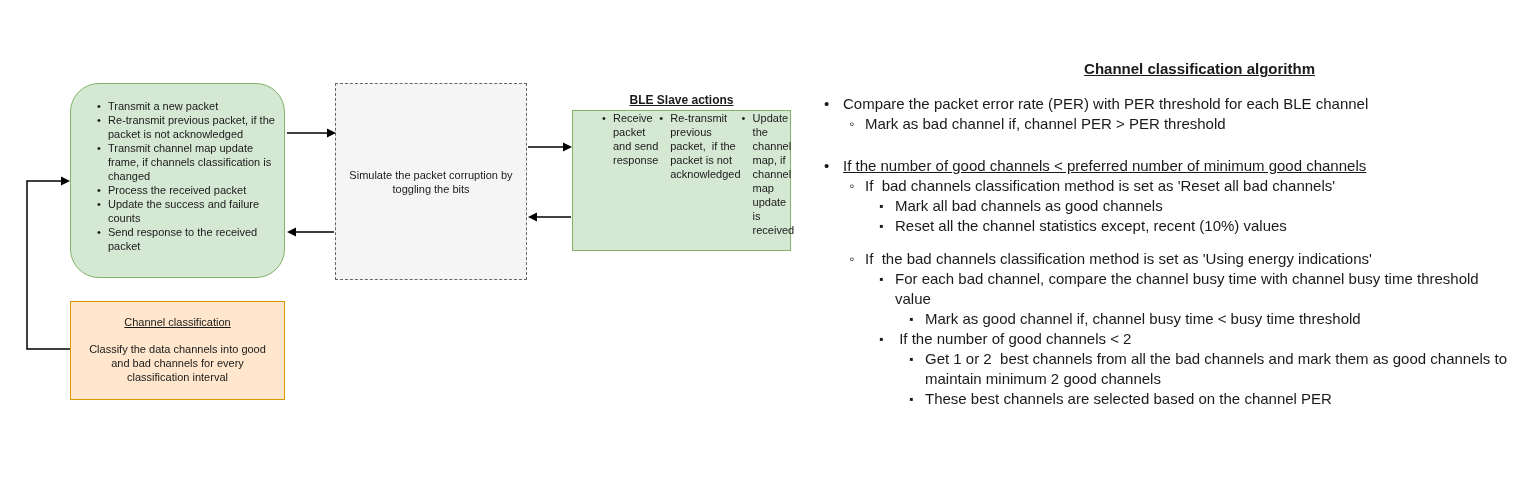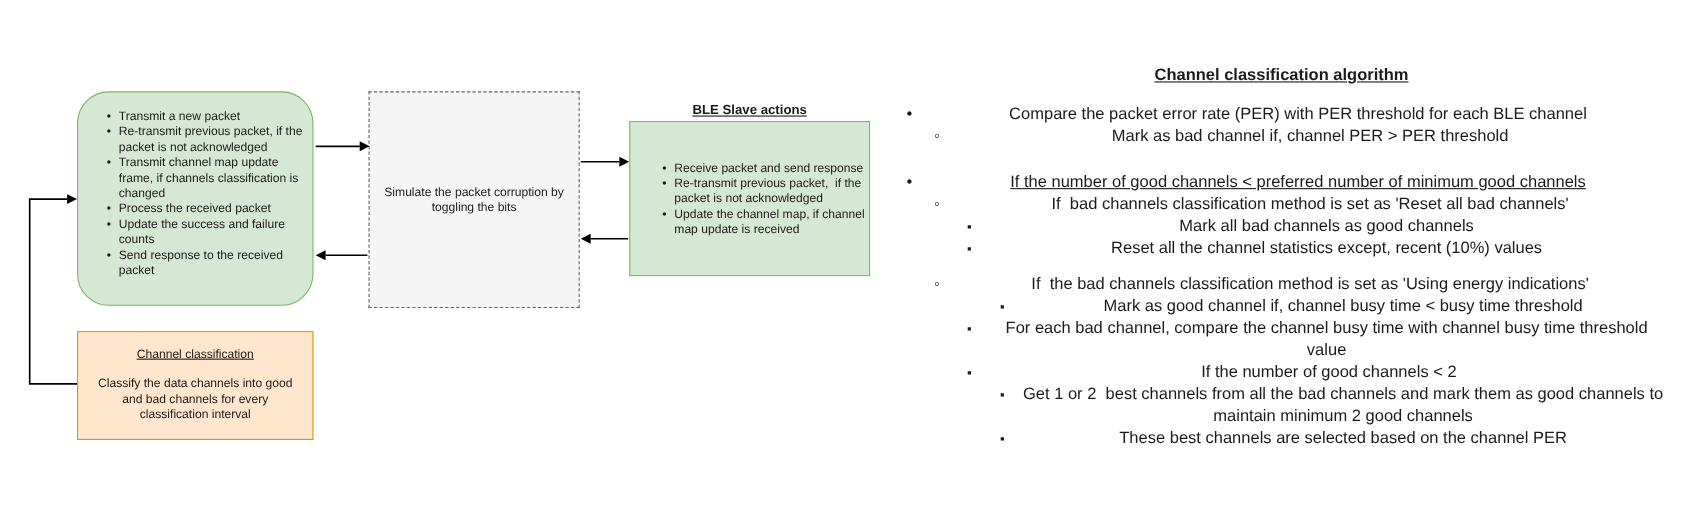--- a/index.html
+++ b/index.html
@@ -29,21 +29,21 @@
 
   
   .flow-box { position: absolute; font-size: 11px; line-height: 14px; }
   .green-box {
     background: var(--box_green_fill, #d5e8d4);
     border: 1px solid var(--box_green_border, #82b366);
   }
   #master-box { left: 70px; top: 83px; width: 215px; height: 195px; padding: 15px 8px 0 25px; border-radius: 29px; }
   #slave-box  {
     left: 572px; top: 110px; width: 219px; height: 141px; padding: 0 2px 0 28px;
-    display: flex; flex-direction: column; justify-content: center;
+    display: flex; flex-direction: row; justify-content: flex-start;
   }
   .box-item { position: relative; padding-left: 12px; }
   .box-item::before { content: "•"; position: absolute; left: 1px; top: 0; }
   .box-item .txt, .alg-text, .class-body { white-space: pre-wrap; }
 
   #simulate-box {
     left: 335px; top: 83px; width: 192px; height: 197px; padding: 0 8px;
     background: var(--box_gray_fill, #f5f5f5);
     border: 1px dashed var(--box_gray_border, #666666);
     display: flex; align-items: center; justify-content: center; text-align: center;
@@ -53,24 +53,24 @@
     left: 70px; top: 301px; width: 215px; height: 99px; padding: 13px 10px 0;
     background: var(--box_orange_fill, #ffe6cc);
     border: 1px solid var(--box_orange_border, #d79b00);
     text-align: center;
   }
   .class-title { font-size: 11px; text-decoration: underline; margin-bottom: 13px; }
 
   
   .algorithm-title {
     position: absolute; left: 1015px; top: 60px; width: 300px;
-    text-align: center; font-size: 15px; font-weight: bold; text-decoration: underline;
+    text-align: right; font-size: 15px; font-weight: bold; text-decoration: underline;
   }
   .alg-list { position: absolute; left: 820px; top: 94px; width: 697px; font-size: 15px; line-height: 20px; }
-  .alg-row { position: relative; text-align: center; }
+  .alg-row { position: relative; }
   .alg-row.gap-lg { margin-top: 22px; text-decoration: underline; }
   .alg-row.gap-md { margin-top: 13px; }
   .lvl1 { padding-left: 23px; }
   .lvl1::before { content: "•"; position: absolute; left: 4px; top: 0; }
   .lvl2 { padding-left: 45px; }
   .lvl2::before { content: "◦"; position: absolute; left: 29px; top: 0; }
   .lvl3 { padding-left: 75px; }
   .lvl3::before { content: "▪"; position: absolute; left: 59px; top: 0; font-size: 12px; }
   .lvl4 { padding-left: 105px; }
   .lvl4::before { content: "▪"; position: absolute; left: 89px; top: 0; font-size: 12px; }
@@ -113,22 +113,22 @@
 
   <div class="algorithm-title">Channel classification algorithm</div>
   <div class="alg-list">
     <div class="alg-row lvl1"><span class="alg-text">Compare the packet error rate (PER) with PER threshold for each BLE channel</span></div>
     <div class="alg-row lvl2"><span class="alg-text">Mark as bad channel if, channel PER &gt; PER threshold</span></div>
     <div class="alg-row lvl1 gap-lg"><span class="alg-text">If the number of good channels &lt; preferred number of minimum good channels</span></div>
     <div class="alg-row lvl2"><span class="alg-text">If  bad channels classification method is set as 'Reset all bad channels'</span></div>
     <div class="alg-row lvl3"><span class="alg-text">Mark all bad channels as good channels</span></div>
     <div class="alg-row lvl3"><span class="alg-text">Reset all the channel statistics except, recent (10%) values</span></div>
     <div class="alg-row lvl2 gap-md"><span class="alg-text">If  the bad channels classification method is set as 'Using energy indications'</span></div>
+    <div class="alg-row lvl3"><span class="alg-text">For each bad channel, compare the channel busy time with channel busy time threshold value</span></div>
     <div class="alg-row lvl4"><span class="alg-text">Mark as good channel if, channel busy time &lt; busy time threshold</span></div>
-    <div class="alg-row lvl3"><span class="alg-text">For each bad channel, compare the channel busy time with channel busy time threshold value</span></div>
     <div class="alg-row lvl3"><span class="alg-text"> If the number of good channels &lt; 2</span></div>
     <div class="alg-row lvl4"><span class="alg-text">Get 1 or 2  best channels from all the bad channels and mark them as good channels to maintain minimum 2 good channels</span></div>
     <div class="alg-row lvl4"><span class="alg-text">These best channels are selected based on the channel PER</span></div>
   </div>
 
   <svg class="arrows" width="1531" height="479" viewBox="0 0 1531 479">
     <g>
       <line x1="287" y1="133" x2="327" y2="133"></line>
       <polygon points="327,128.5 327,137.5 336,133"></polygon>
     </g>

